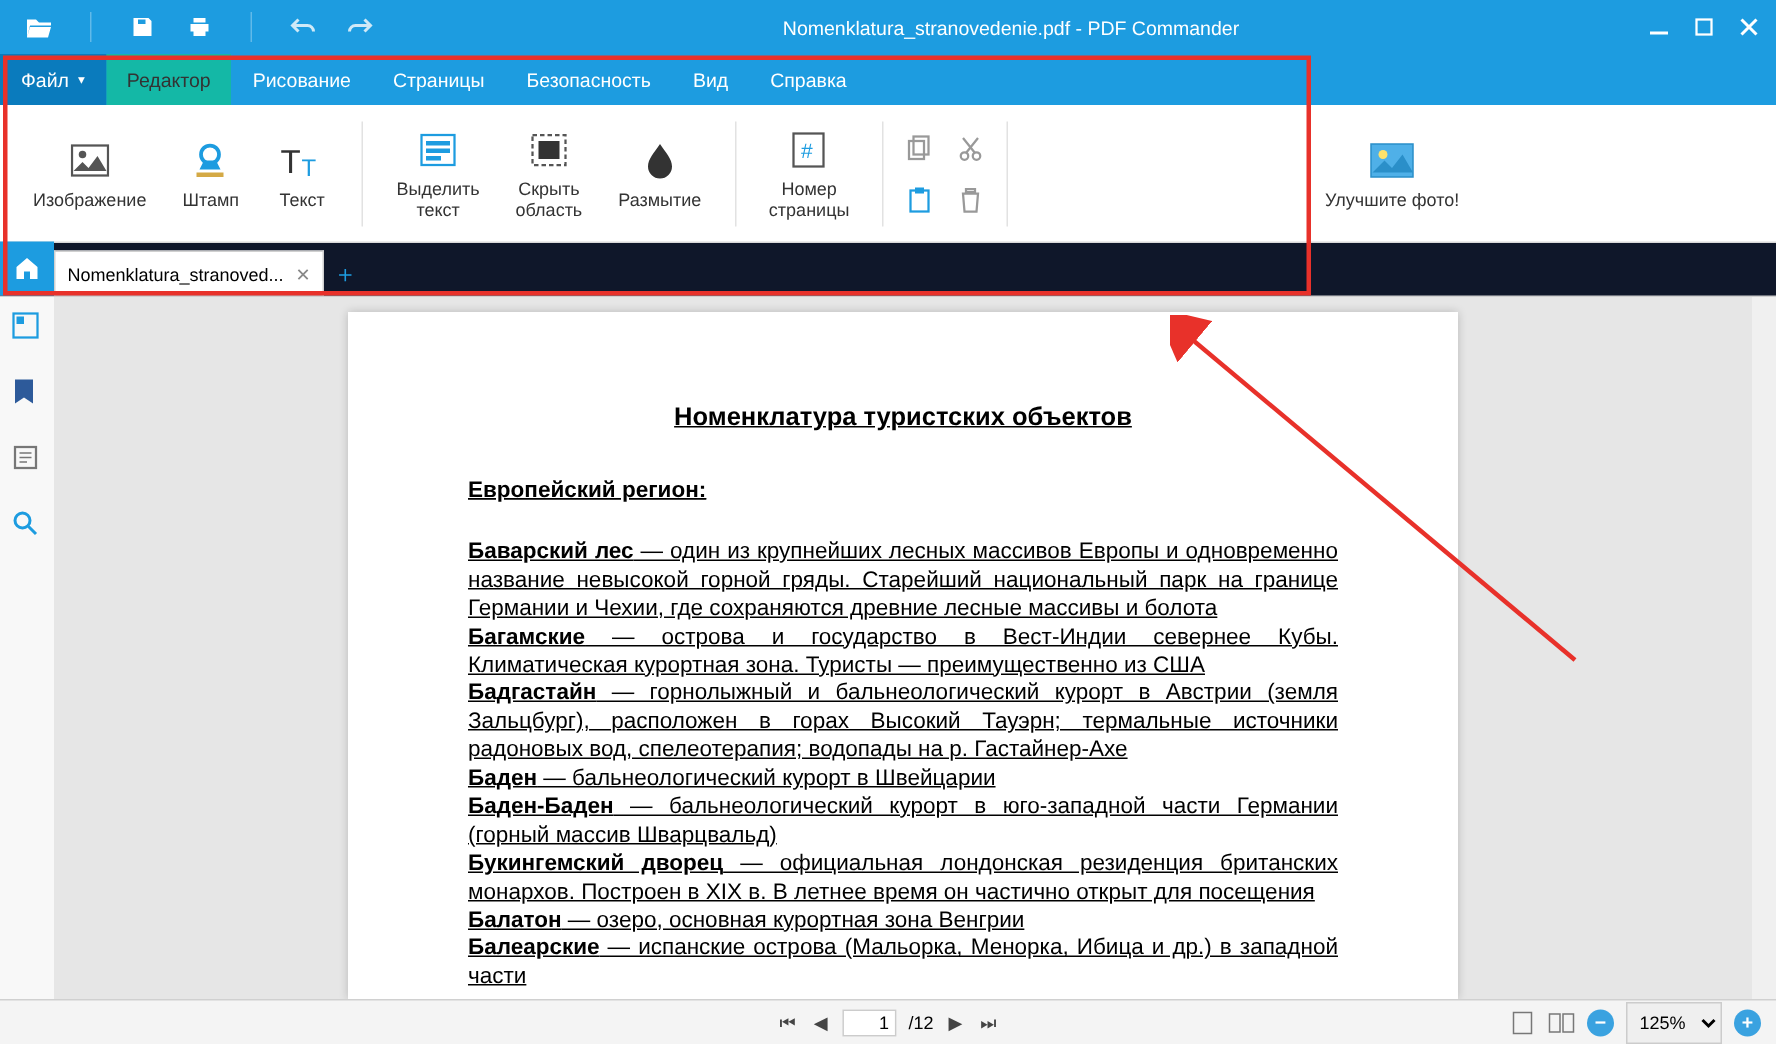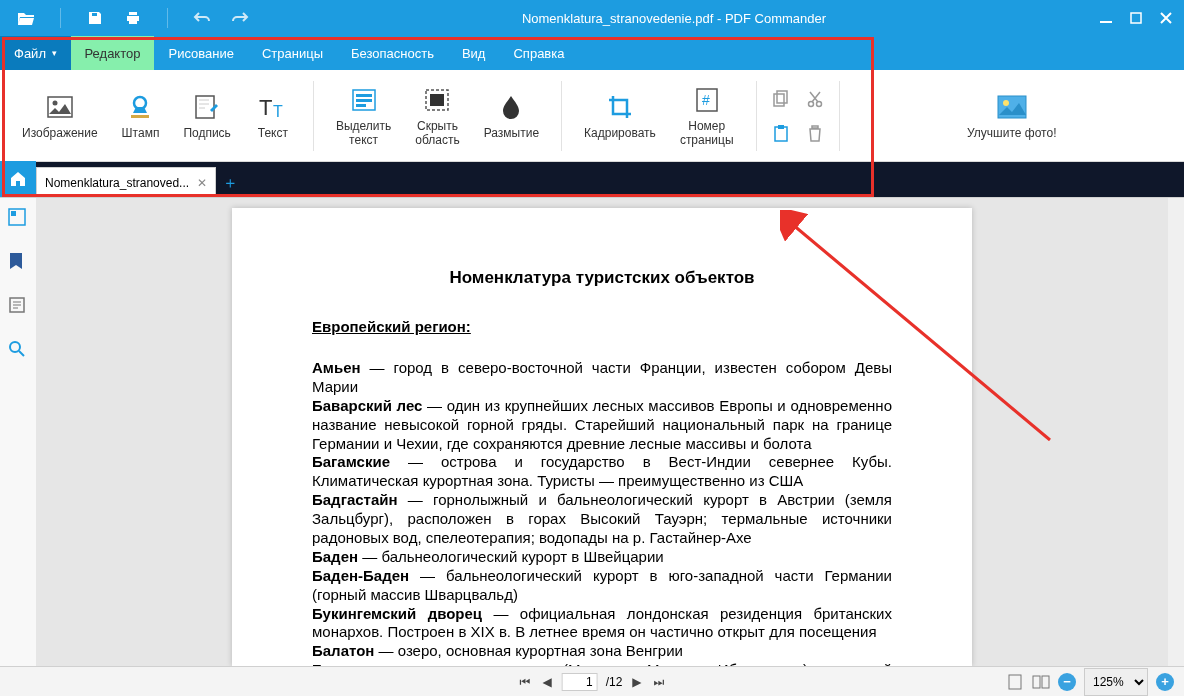--- a/index.html
+++ b/index.html
@@ -12,21 +12,21 @@
 .tb-sep { width: 1px; height: 20px; background: rgba(255,255,255,0.3); margin: 0 6px; }
 .tb-title { flex: 1; text-align: center; }
 .tb-right { display: flex; gap: 14px; padding-right: 10px; }
 .tb-wbtn { width: 16px; height: 16px; cursor: pointer; display:flex;align-items:center;justify-content:center;}
 
 
 .menu-bar { height: 34px; background: #1d9ce0; display: flex; align-items: stretch; font-size: 13px; }
 .menu-item { padding: 16px 14px; display: flex; align-items: center; color: #fff; cursor: pointer; }
 .menu-item.file { background: #0a7bbd; }
 .menu-item.file::after { content: "▾"; font-size: 9px; margin-left: 6px; }
-.menu-item.active { background: #86efac; color: #333; }
+.menu-item.active { background: #14b8a6; color: #333; }
 
 
 .ribbon { height: 92px; background: #fff; display: flex; align-items: center; border-bottom: 1px solid #d9d9d9; }
 .rib-group { display: flex; align-items: center; padding: 0 10px; height: 100%; }
 .rib-sep { width: 1px; height: 70px; background: #e2e2e2; }
 .rib-btn { display: flex; flex-direction: column; align-items: center; justify-content: center; padding: 0 12px; cursor: pointer; font-size: 12px; color: #333; min-width: 60px; height: 80px; }
 .rib-btn .ic { width: 30px; height: 30px; display: flex; align-items: center; justify-content: center; }
 .rib-btn .lbl { text-align: center; line-height: 14px; margin-top: 4px; }
 .rib-mini { width: 24px; height: 24px; margin: 4px; cursor:pointer; display:flex;align-items:center;justify-content:center;}
 .mini-grid { display: grid; grid-template-columns: 1fr 1fr; gap: 2px; padding: 6px 8px; }
@@ -38,21 +38,21 @@
 .file-tab .close { margin-left: 8px; color: #888; cursor:pointer;}
 .new-tab { width: 28px; height: 28px; display: flex; align-items: center; justify-content: center; color: #1d9ce0; font-size: 16px; cursor:pointer;}
 
 
 .red-box { position: absolute; border: 3px solid #e8312a; pointer-events: none; z-index: 50; }
 
 
 .main { position: absolute; top: 198px; left: 0; right: 0; bottom: 30px; display: flex; background: #e6e6e6; }
 .left-rail { width: 36px; background: #f8f8f8; display: flex; flex-direction: column; align-items: center; padding-top: 10px; gap: 24px; }
 .rail-ic { width: 20px; height: 20px; cursor:pointer; }
-.doc-wrap { flex: 1; overflow: auto; display:flex; justify-content:center; padding: 10px 60px 0 60px; }
+.doc-wrap { flex: 1; overflow: auto; display:flex; justify-content:center; padding: 10px 60px 0 60px; text-decoration: underline; }
 .page { width: 740px; background: #fff; box-shadow: 0 0 6px rgba(0,0,0,0.2); padding: 60px 80px 20px 80px; font-family: 'Times New Roman', Times, serif; font-size: 15px; color: #000; text-align: justify;}
 .page h1 { text-align: center; font-size: 17px; font-weight: bold; margin-bottom: 30px; }
 .page h2 { font-size: 15px; text-decoration: underline; font-weight: bold; margin-bottom: 24px; }
 .page p { margin-bottom: 0; line-height: 1.26; }
 .page b { font-weight: bold; }
 .vscroll { width: 16px; background: #f0f0f0; }
 
 
 .arrow { position: absolute; z-index: 60; pointer-events:none;}
 
@@ -150,30 +150,20 @@
           <svg width="28" height="28" viewBox="0 0 28 28">
             <circle cx="14" cy="10" r="6" fill="none" stroke="#1d9ce0" stroke-width="2.5"></circle>
             <path d="M10 14l-3 6h14l-3-6" fill="#1d9ce0"></path>
             <rect x="5" y="22" width="18" height="3" fill="#d4a945"></rect>
           </svg>
         </span>
       <span class="lbl">Штамп</span>
     </div>
     <div class="rib-btn">
       <span class="ic">
-          <svg width="26" height="26" viewBox="0 0 26 26">
-            <rect x="2" y="2" width="18" height="22" fill="none" stroke="#555" stroke-width="1.5"></rect>
-            <path d="M18 18l6-6-2-2-6 6 2 2z" fill="#1d9ce0"></path>
-            <path d="M5 6h10M5 10h10M5 14h6" stroke="#ccc"></path>
-          </svg>
-        </span>
-      <span class="lbl">Подпись</span>
-    </div>
-    <div class="rib-btn">
-      <span class="ic">
           <svg width="28" height="24" viewBox="0 0 28 24">
             <text x="0" y="20" font-size="22" font-family="Times" fill="#333">T</text>
             <text x="14" y="22" font-size="16" font-family="Times" fill="#1d9ce0">T</text>
           </svg>
         </span>
       <span class="lbl">Текст</span>
     </div>
   </div>
   <div class="rib-sep"></div>
   <div class="rib-group">
@@ -203,28 +193,20 @@
       <span class="ic">
           <svg width="22" height="26" viewBox="0 0 22 26">
             <path d="M11 2C7 8 3 12 3 17a8 8 0 0016 0c0-5-4-9-8-15z" fill="#333"></path>
           </svg>
         </span>
       <span class="lbl">Размытие</span>
     </div>
   </div>
   <div class="rib-sep"></div>
   <div class="rib-group">
-    <div class="rib-btn">
-      <span class="ic">
-          <svg width="26" height="26" viewBox="0 0 26 26">
-            <path d="M6 2v18h18M2 6h18v18" fill="none" stroke="#1d9ce0" stroke-width="2.5"></path>
-          </svg>
-        </span>
-      <span class="lbl">Кадрировать</span>
-    </div>
     <div class="rib-btn">
       <span class="ic">
           <svg width="24" height="26" viewBox="0 0 24 26">
             <rect x="2" y="2" width="20" height="22" fill="none" stroke="#555" stroke-width="1.5"></rect>
             <text x="7" y="18" font-size="14" fill="#1d9ce0">#</text>
           </svg>
         </span>
       <span class="lbl" style="white-space:pre-line">Номер
 страницы</span>
     </div>
@@ -318,21 +300,20 @@
         <svg width="18" height="18" viewBox="0 0 18 18">
           <circle cx="7" cy="7" r="5" fill="none" stroke="#1d9ce0" stroke-width="2"></circle>
           <path d="M11 11l5 5" stroke="#1d9ce0" stroke-width="2"></path>
         </svg>
       </div>
   </div>
   <div class="doc-wrap">
     <div class="page">
       <h1>Номенклатура туристских объектов</h1>
       <h2>Европейский регион:</h2>
-      <p><b>Амьен</b> — город в северо-восточной части Франции, известен собором Девы Марии</p>
       <p><b>Баварский лес</b> — один из крупнейших лесных массивов Европы и одновременно название невысокой горной гряды. Старейший национальный парк на границе Германии и Чехии, где сохраняются древние лесные массивы и болота</p>
       <p><b>Багамские</b> — острова и государство в Вест-Индии севернее Кубы. Климатическая курортная зона. Туристы — преимущественно из США</p>
       <p><b>Бадгастайн</b> — горнолыжный и бальнеологический курорт в Австрии (земля Зальцбург), расположен в горах Высокий Тауэрн; термальные источники радоновых вод, спелеотерапия; водопады на р. Гастайнер-Ахе</p>
       <p><b>Баден</b> — бальнеологический курорт в Швейцарии</p>
       <p><b>Баден-Баден</b> — бальнеологический курорт в юго-западной части Германии (горный массив Шварцвальд)</p>
       <p><b>Букингемский дворец</b> — официальная лондонская резиденция британских монархов. Построен в XIX в. В летнее время он частично открыт для посещения</p>
       <p><b>Балатон</b> — озеро, основная курортная зона Венгрии</p>
       <p><b>Балеарские</b> — испанские острова (Мальорка, Менорка, Ибица и др.) в западной части</p>
     </div>
   </div>

